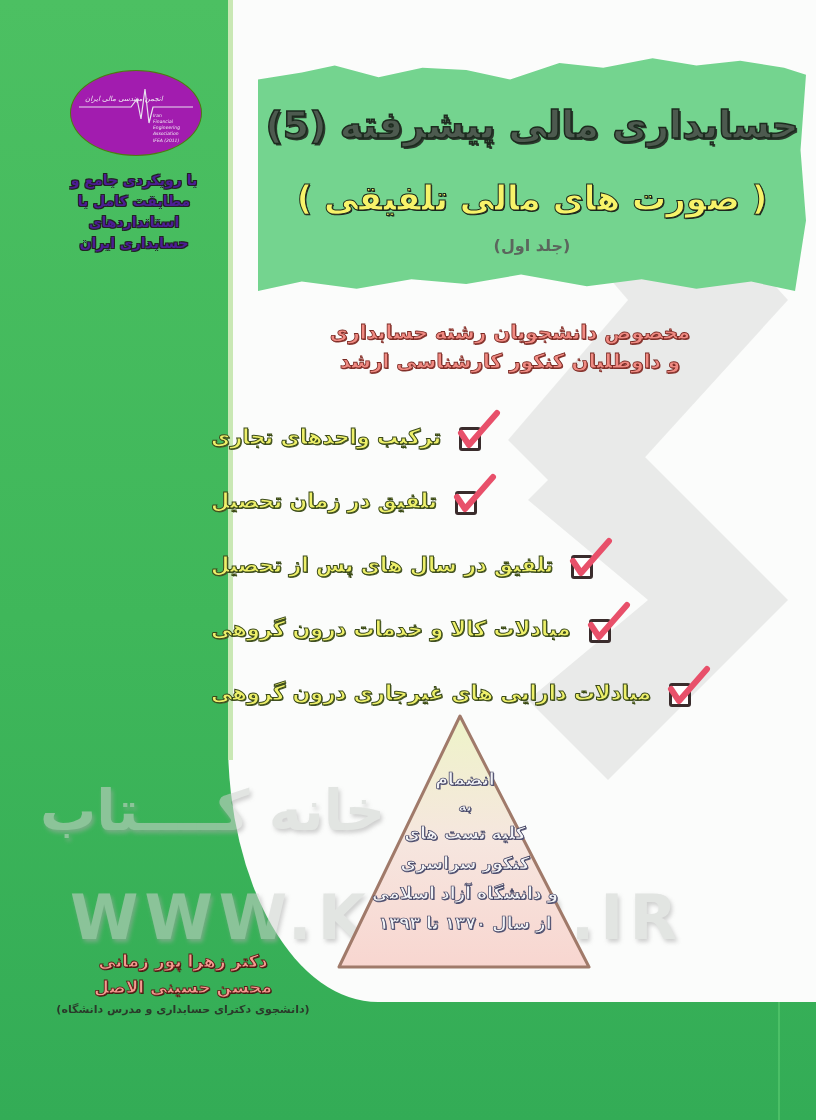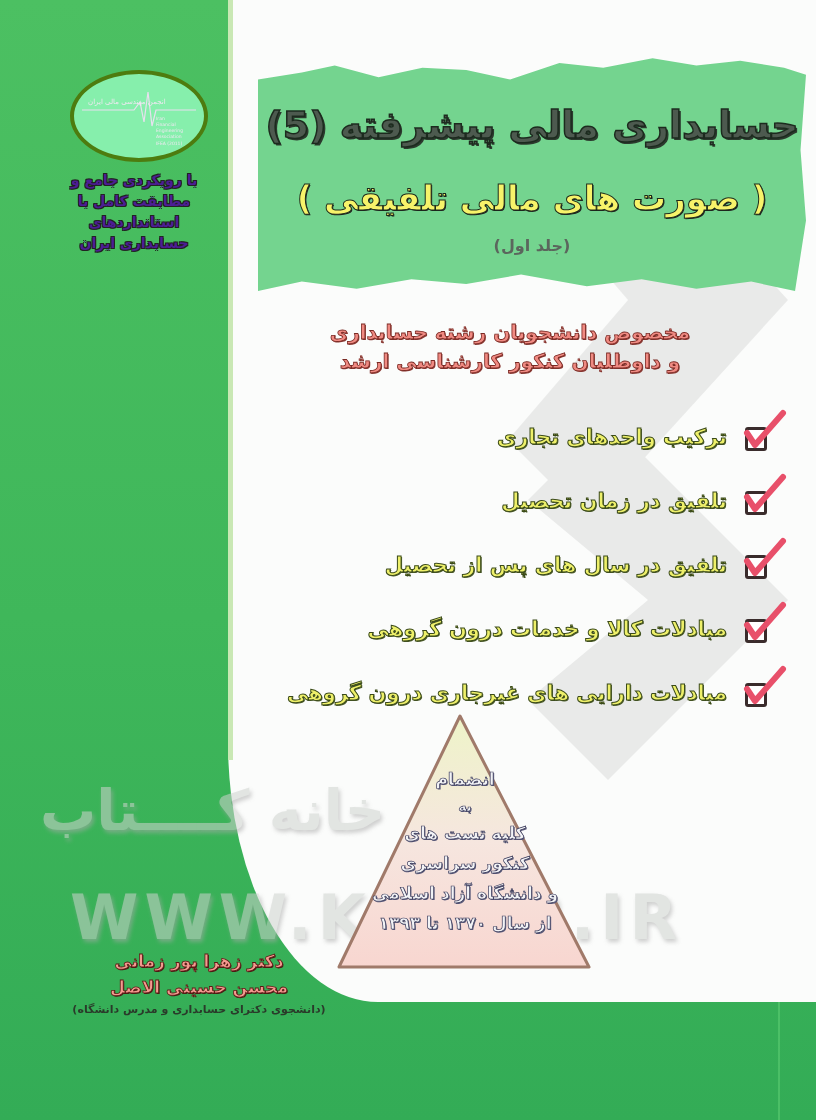--- a/index.html
+++ b/index.html
@@ -6,51 +6,51 @@
   body { width:816px; height:1120px; position:relative; overflow:hidden;
          background:#3fb659; font-family:"DejaVu Sans", sans-serif; }
   .green-bg { position:absolute; inset:0; background:linear-gradient(180deg,#4cc062 0%,#3fb75a 55%,#33ac56 100%); }
   .white-panel { position:absolute; left:228px; top:0; width:588px; height:1002px;
                  background:#fbfcfb; border-bottom-left-radius:150px 260px; }
   .white-panel::before { content:""; position:absolute; left:0; top:0; width:5px; height:760px; background:#c9e8b4; }
   .watermark-chevron { position:absolute; opacity:.18; }
   .watermark-text { position:absolute; font-weight:bold; color:#cfd3cf; opacity:.55;
                     font-family:"DejaVu Sans", sans-serif; letter-spacing:6px; text-shadow:2px 3px 4px #aaa;margin-top:13px; }
   .logo { position:absolute; left:70px; top:70px; width:130px; height:84px; border-radius:50%;
-          background:#86efac; border:4px solid #4d7c0f; }
+          background:#a21caf; border:1px solid #4d7c0f;font-style:italic; }
   .logo svg { position:absolute; left:0; top:0; }
   .slogan { position:absolute; left:30px; top:170px; width:208px; text-align:center; direction:rtl;
             color:#4c1d95; font-weight:bold; font-size:14px; line-height:21px;
             text-shadow:1px 1px 0 #222, -1px -1px 0 #222, 1px -1px 0 #222, -1px 1px 0 #222; }
   .title-banner { position:absolute; left:258px; top:56px; width:548px; height:235px;
                   background:#74d48f; clip-path:polygon(0 10%,8% 7%,14% 4%,22% 9%,30% 5%,38% 6%,46% 10%,55% 3%,63% 5%,72% 1%,80% 4%,88% 2%,96% 5%,100% 8%,99% 40%,100% 70%,98% 100%,90% 96%,80% 99%,70% 95%,60% 98%,48% 93%,38% 97%,28% 95%,18% 99%,8% 96%,0 100%); }
   .title-main { position:absolute; left:258px; top:100px; width:548px; text-align:center; direction:rtl;
                 font-size:38px; font-weight:bold; color:#4d5a4f; line-height:50px;
                 -webkit-text-stroke:1.5px #1c2a1e; text-shadow:2px 2px 0 #2c3a2e; }
   .title-sub { position:absolute; left:258px; top:180px; width:548px; text-align:center; direction:rtl;
                font-size:34px; font-weight:bold; color:#f7f36a; line-height:36px;
                -webkit-text-stroke:1px #1a2a1a; text-shadow:1px 1px 0 #222; }
   .title-vol { position:absolute; left:258px; top:236px; width:548px; text-align:center; direction:rtl;
                font-size:16px; color:#5b665d; font-weight:bold; }
   .audience { position:absolute; left:300px; top:318px; width:420px; text-align:center; direction:rtl;
               color:#f08a82; font-weight:bold; font-size:20px; line-height:29px;
               -webkit-text-stroke:.8px #7a2a24; text-shadow:1px 1px 0 #8a3a34; }
   .features { position:absolute; right:45px; top:405px; width:560px; direction:rtl; }
-  .feature { display:flex; align-items:center; height:64px; gap:16px; }
+  .feature { display:flex; align-items:center; height:64px; gap:16px;justify-content:flex-end; }
   .checkbox { position:relative; width:28px; height:28px; flex:0 0 28px; }
   .checkbox .box { position:absolute; left:2px; top:4px; width:22px; height:24px; border:3px solid #3a2c2c; border-radius:3px; background:#fff; box-sizing:border-box; }
   .checkbox svg { position:absolute; left:-2px; top:-20px; }
   .feature-label { font-size:21px; font-weight:bold; color:#eef06a;
                    -webkit-text-stroke:1px #3a4a1a; text-shadow:1px 1px 0 #4a5a2a; white-space:nowrap; }
   .pyramid { position:absolute; left:335px; top:712px; width:260px; height:262px; }
   .pyramid svg { position:absolute; left:0; top:0; }
   .pyramid-text { position:absolute; left:0; top:52px; width:260px; text-align:center; direction:rtl;
                   color:#f2f3f6; font-weight:bold; font-size:17px; line-height:30px;
                   -webkit-text-stroke:.7px #3a3a5a; text-shadow:1px 1px 0 #5a5a7a; }
-  .authors { position:absolute; left:16px; top:948px; width:366px; text-align:center; direction:rtl; }
+  .authors { position:absolute; left:0; top:948px; width:366px; text-align:center; direction:rtl; }
   .author-name { font-size:17px; font-weight:bold; color:#f59a90; line-height:26px;
                  -webkit-text-stroke:.8px #5a1a14; text-shadow:1px 1px 0 #4a1a14; }
   .author-role { font-size:11px; font-weight:bold; color:#2a3a2a; line-height:20px; }
   .edge-line { position:absolute; left:778px; top:1002px; width:2px; height:118px; background:#5ccb72; opacity:.6; }
 </style>
 </head>
 <body>
 
 <div class="green-bg"></div>
 

